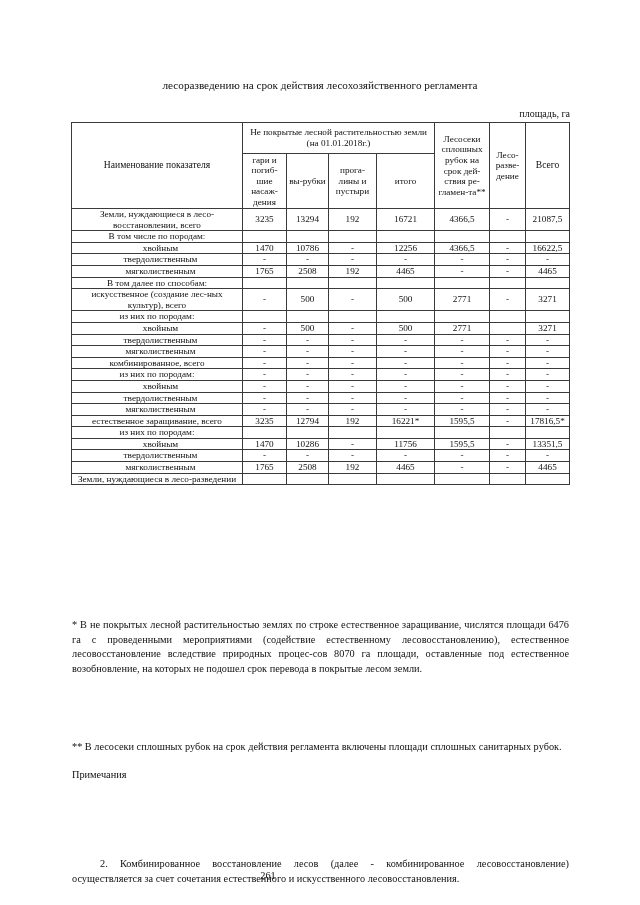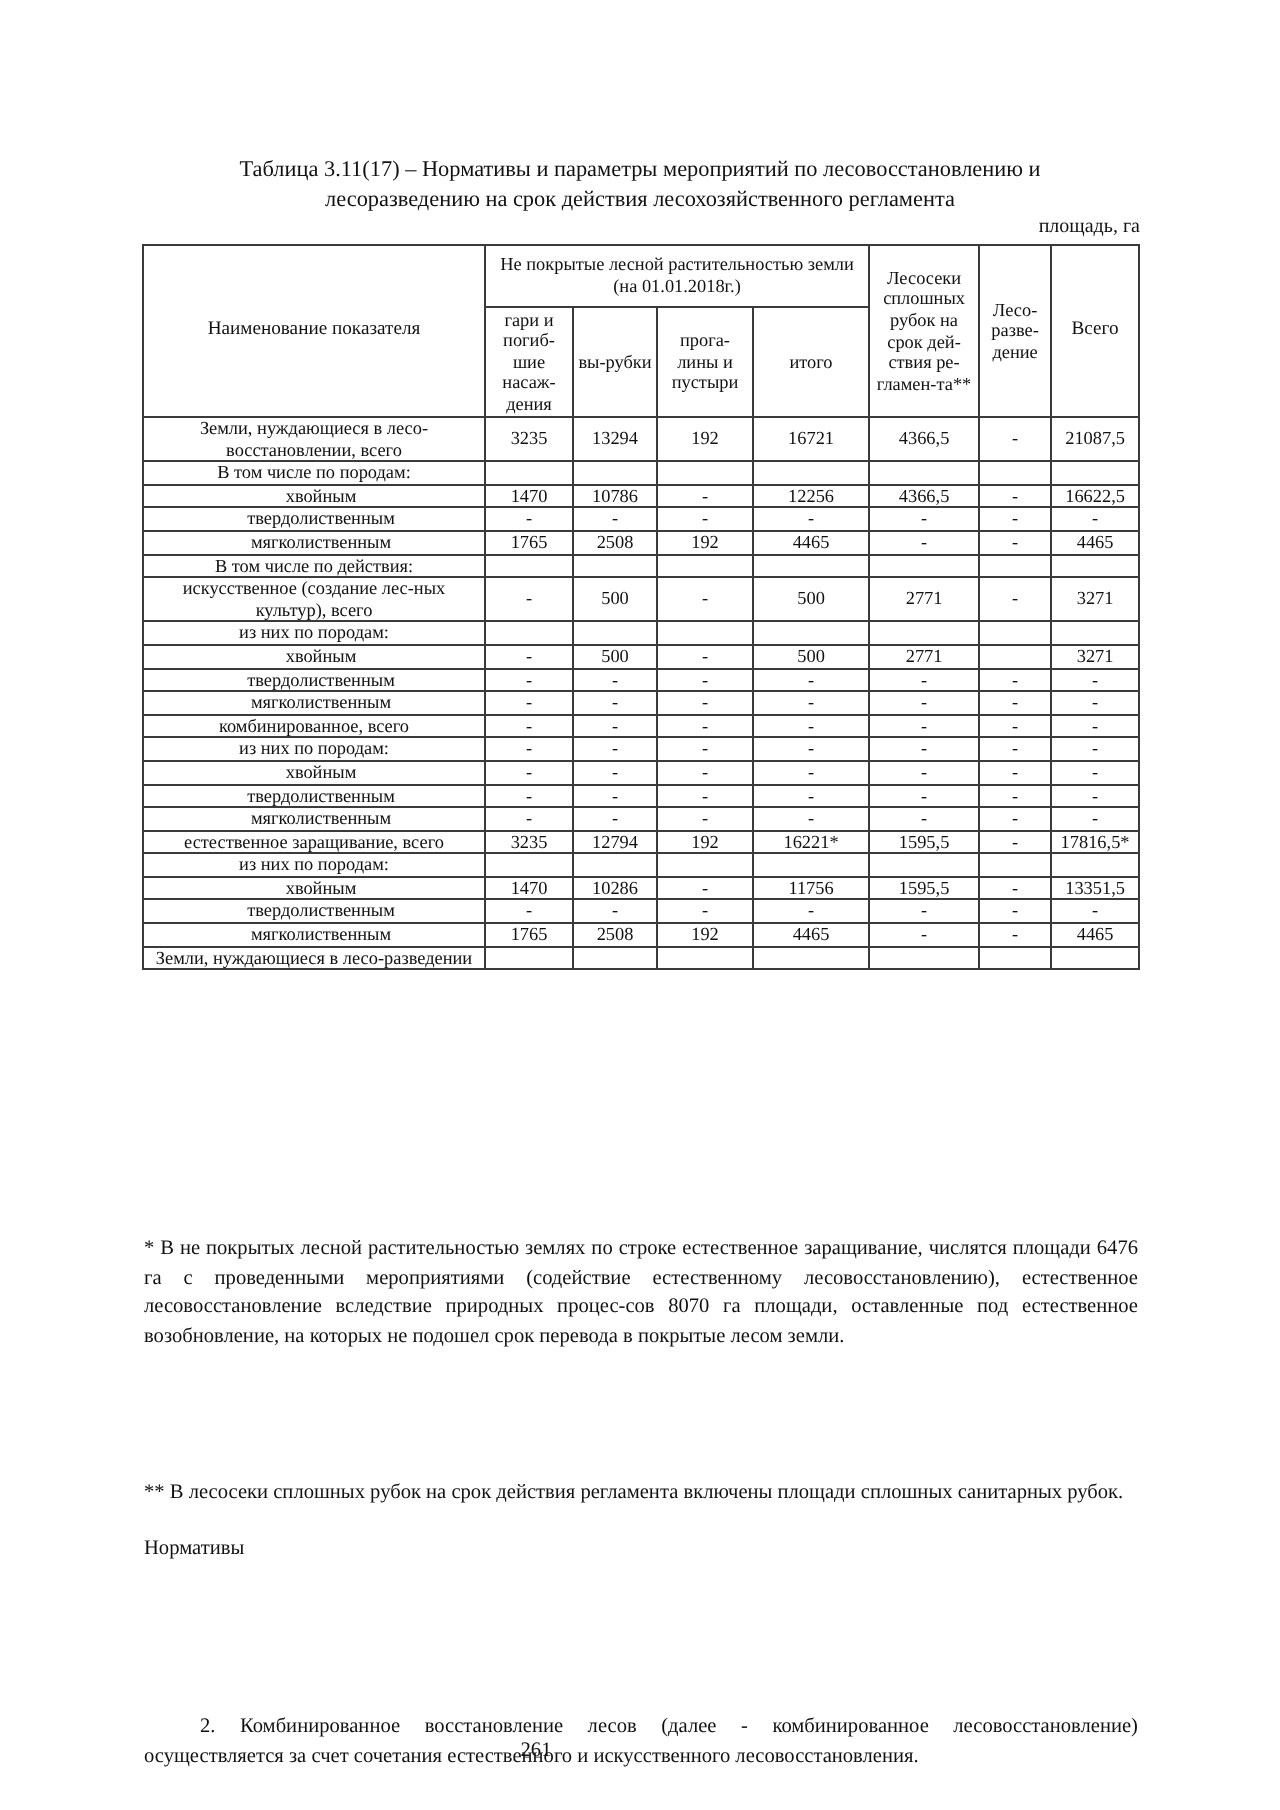--- a/index.html
+++ b/index.html
@@ -88,21 +88,20 @@
     text-align: center;
     font-size: 10.3px;
   }
 </style>
 </head>
 <body>
 
 <div class="page">
 
   <div class="title-block">
-    <span class="title-line">Таблица 3.11(17) – Нормативы и параметры мероприятий по лесовосстановлению и</span>
     <span class="title-line">лесоразведению на срок действия лесохозяйственного регламента</span>
   </div>
 
   <div class="units-line">площадь, га</div>
 
   <table class="main">
     <colgroup>
       <col style="width:171px">
       <col style="width:44px">
       <col style="width:42px">
@@ -172,21 +171,21 @@
           <td class="namecell indent">мягколиственным</td>
           <td>1765</td>
           <td>2508</td>
           <td>192</td>
           <td>4465</td>
           <td>-</td>
           <td>-</td>
           <td>4465</td>
         </tr>
         <tr>
-          <td class="namecell">В том числе по действия:</td>
+          <td class="namecell">В том далее по способам:</td>
           <td></td>
           <td></td>
           <td></td>
           <td></td>
           <td></td>
           <td></td>
           <td></td>
         </tr>
         <tr>
           <td class="namecell bold">искусственное  (создание лес-ных культур), всего</td>
@@ -351,21 +350,21 @@
       </tbody>
   </table>
 
   <div class="notes n1">
     <p>*  В не покрытых лесной растительностью землях по строке естественное заращивание, числятся площади 6476 га с проведенными мероприятиями (содействие естественному лесовосстановлению), естественное лесовосстановление вследствие природных процес-сов  8070 га площади, оставленные под естественное возобновление, на которых не подошел срок перевода в покрытые лесом земли.</p>
   </div>
   <div class="notes n2">
     <p>** В лесосеки сплошных рубок на срок действия регламента включены площади сплошных санитарных рубок.</p>
   </div>
   <div class="notes n3">
-    <p>Нормативы</p>
+    <p>Примечания</p>
   </div>
   <div class="notes n4">
     <p class="ind" style="margin-top:32px;">2. Комбинированное восстановление лесов (далее - комбинированное лесовосстановление) осуществляется за счет сочетания естественного и искусственного лесовосстановления.</p>
   </div>
 
   <div class="pageno">261</div>
 
 </div>
 
 </body></html>

